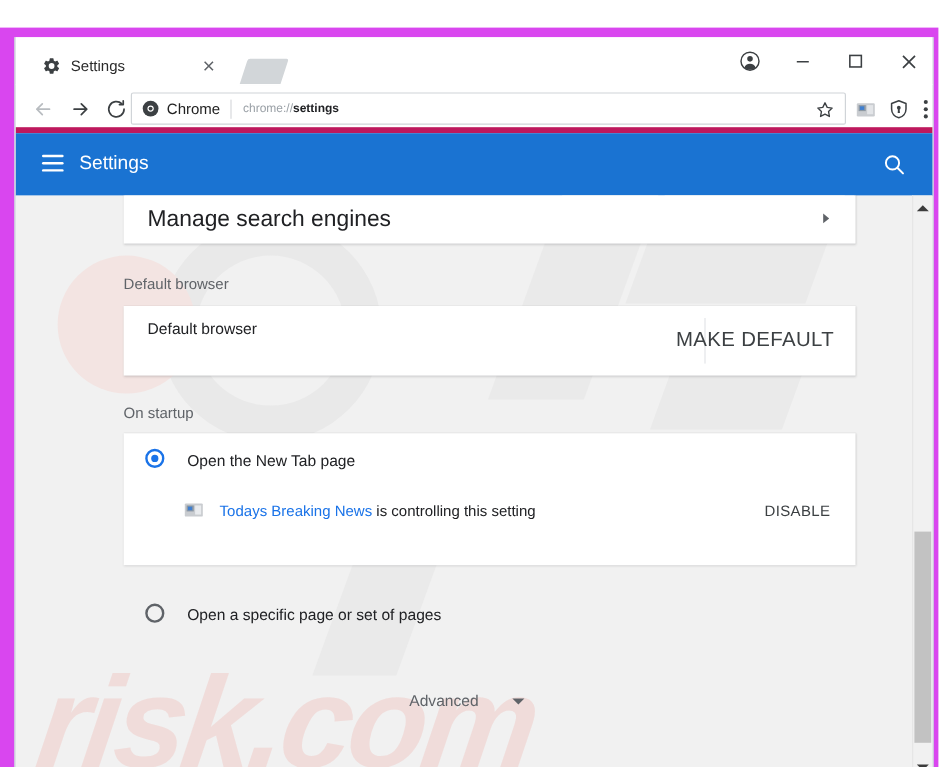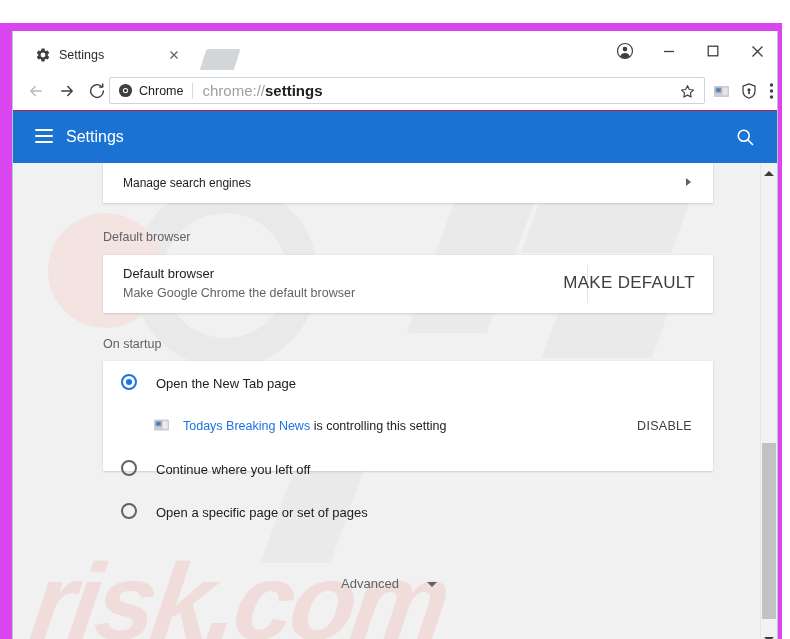--- a/index.html
+++ b/index.html
@@ -124,21 +124,21 @@
     justify-content: center;
     cursor: pointer;
   }
 
   
   #toolbar {
     position: absolute;
     left: 0; top: 40px;
     width: 766px; height: 40px;
     background: #ffffff;
-    border-bottom: 1px solid #be185d;
+    border-bottom: 5px solid #be185d;
     box-sizing: border-box;
   }
   .nav-btn {
     position: absolute;
     top: 8px;
     width: 24px; height: 24px;
     display: flex;
     align-items: center;
     justify-content: center;
     cursor: pointer;
@@ -170,21 +170,21 @@
     margin-left: 6px;
     white-space: nowrap;
   }
   #omnibox-separator {
     width: 1px;
     height: 16px;
     background: #d8dadd;
     margin: 0 9px;
   }
   #omnibox-url {
-    font-size: 15px;
+    font-size: 10px;
     color: #9aa0a6;
     white-space: nowrap;
   }
   #omnibox-url b { color: #202124; font-weight: bold; }
   #star-button {
     position: absolute;
     right: 7px; top: 5px;
     width: 18px; height: 18px;
     cursor: pointer;
   }
@@ -307,21 +307,21 @@
     position: absolute;
     left: 0; top: 22px;
     width: 610px; height: 40px;
     display: flex;
     align-items: center;
     cursor: pointer;
   }
   #manage-search-engines-label {
     position: absolute;
     left: 20px; top: 11px;
-    font-size: 12px;
+    font-size: 19px;
     color: #202124;
     line-height: 18px;
   }
   .row-chevron-right {
     position: absolute;
     right: 22px; top: 15px;
     width: 0; height: 0;
     border-left: 5px solid #5f6368;
     border-top: 4px solid transparent;
     border-bottom: 4px solid transparent;
@@ -661,21 +661,20 @@
         <div class="settings-card" id="card-search-engines">
           <div id="row-manage-search-engines">
             <span id="manage-search-engines-label">Manage search engines</span>
             <span class="row-chevron-right"></span>
           </div>
         </div>
 
         <div class="section-label" id="label-default-browser">Default browser</div>
         <div class="settings-card" id="card-default-browser">
           <div id="default-browser-title">Default browser</div>
-          <div id="default-browser-subtitle">Make Google Chrome the default browser</div>
           <div id="make-default-divider"></div>
           <button id="make-default-button">MAKE DEFAULT</button>
         </div>
 
         <div class="section-label" id="label-on-startup">On startup</div>
         <div class="settings-card" id="card-on-startup">
 
           <div class="startup-row" id="row-new-tab">
             <span class="radio checked"></span>
             <span class="startup-label">Open the New Tab page</span>
@@ -687,24 +686,20 @@
                 <rect x="1" y="2.5" width="15" height="11" rx="1" fill="#c9ccd0"></rect>
                 <rect x="2.5" y="4.2" width="6" height="5" fill="#8e99a4"></rect>
                 <rect x="3.6" y="5.2" width="3.6" height="3" fill="#3f7fd0"></rect>
                 <rect x="9.6" y="4.2" width="5" height="7.6" fill="#e9ebee"></rect>
               </svg>
             </span>
             <span id="extension-notice-text"><a id="extension-notice-link">Todays Breaking News</a><span> is controlling this setting</span></span>
             <button id="disable-extension-button">DISABLE</button>
           </div>
 
-          <div class="startup-row" id="row-continue">
-            <span class="radio"></span>
-            <span class="startup-label">Continue where you left off</span>
-          </div>
 
           <div class="startup-row" id="row-specific-page">
             <span class="radio"></span>
             <span class="startup-label">Open a specific page or set of pages</span>
           </div>
         </div>
 
         <div id="advanced-toggle">
           <span id="advanced-label">Advanced</span>
           <span id="advanced-chevron"></span>

